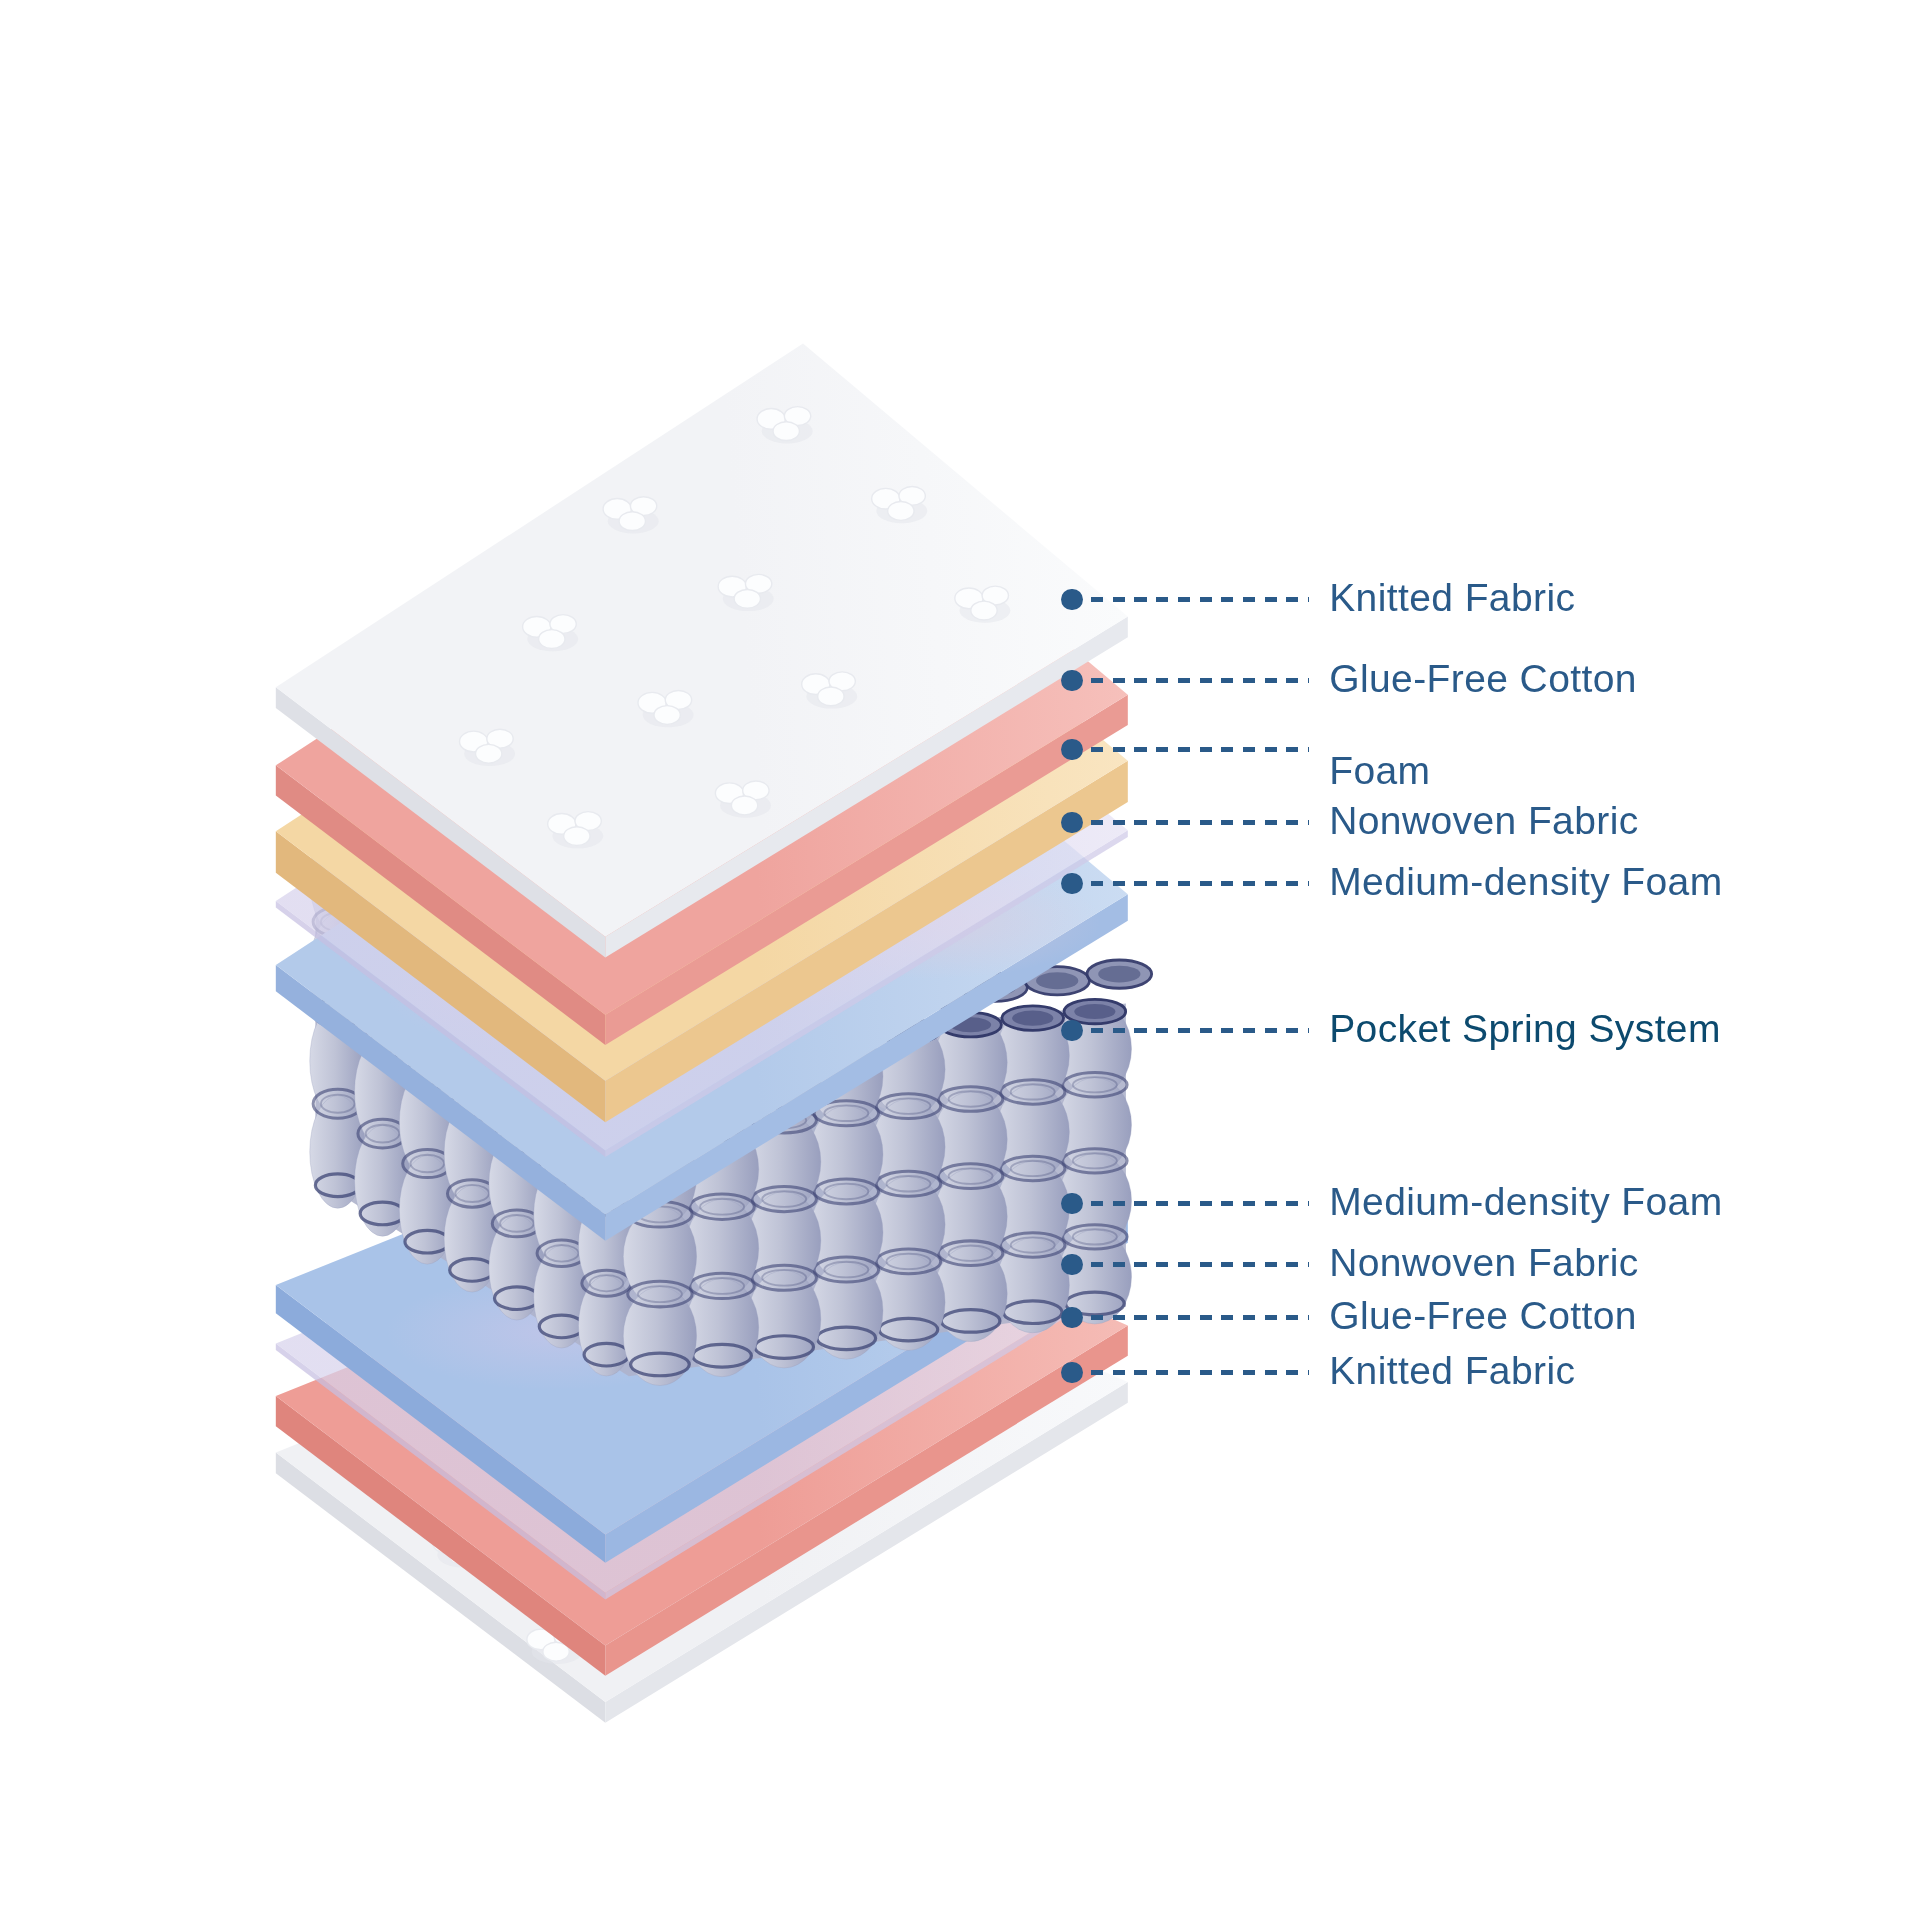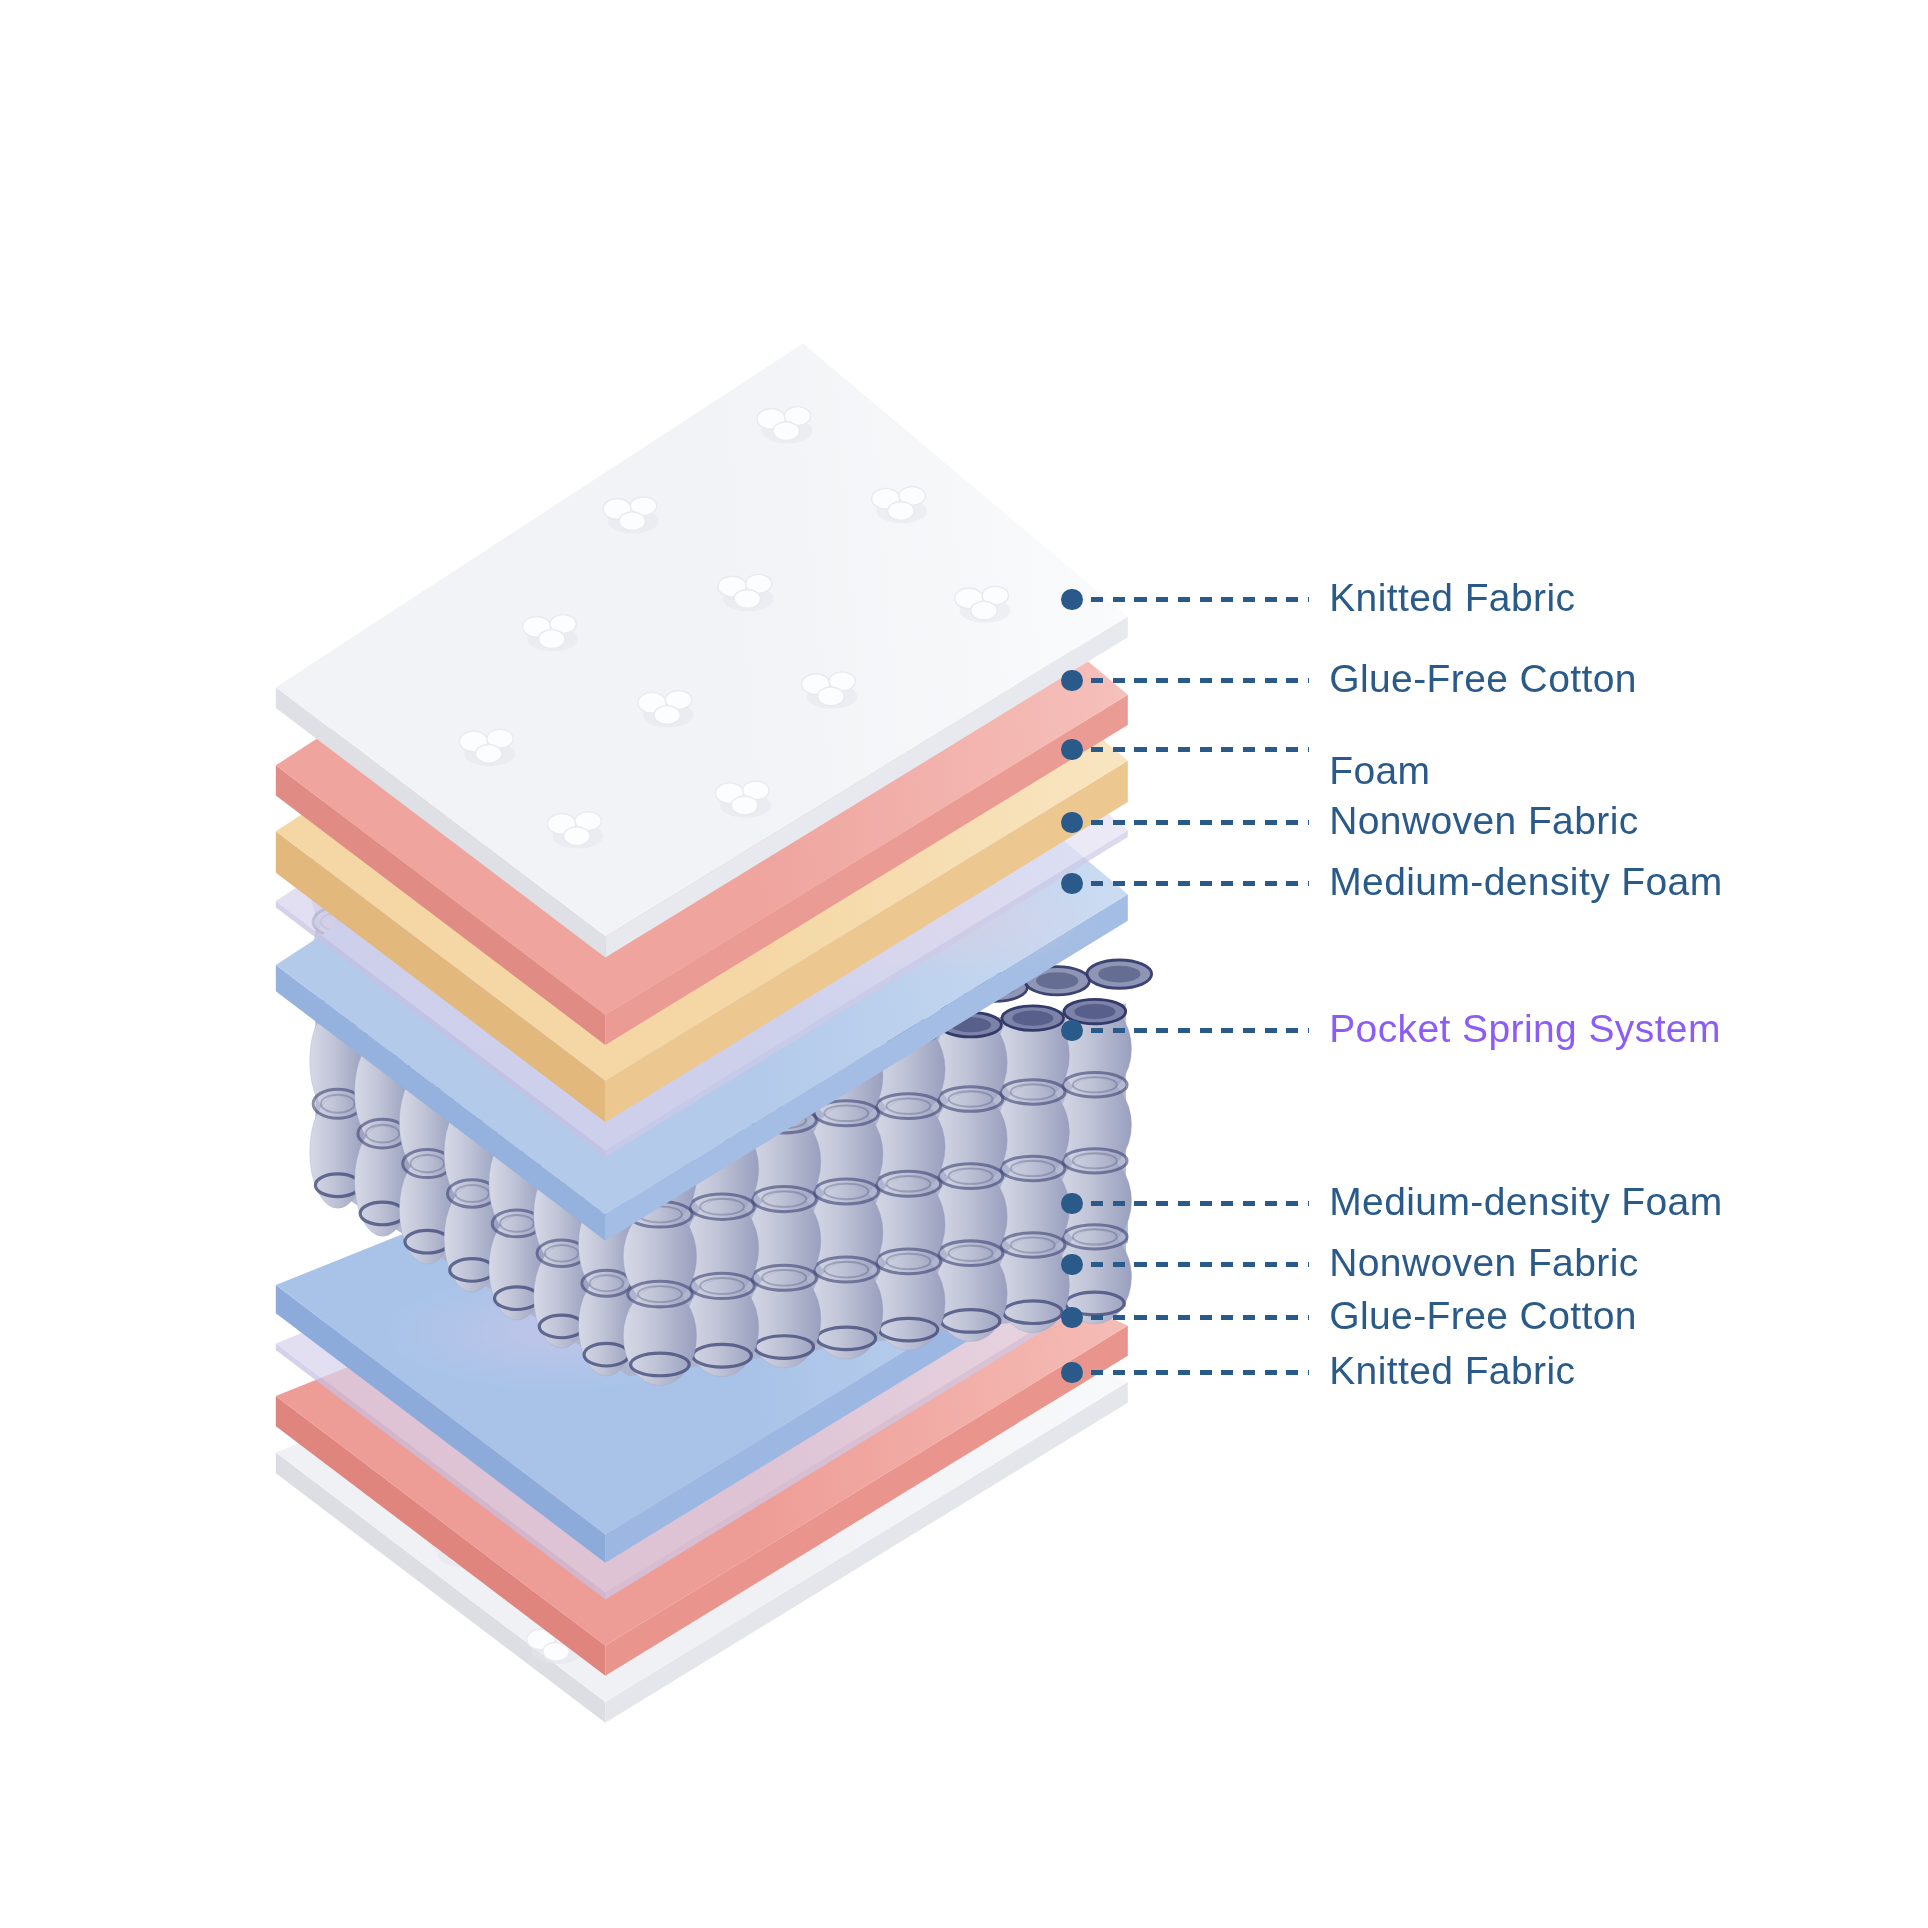--- a/index.html
+++ b/index.html
@@ -467,21 +467,21 @@
         <span class="label-text" style="color: rgb(42, 90, 137);">Nonwoven Fabric</span>
       </div>
       <div class="label-row" style="left: 1061px; top: 862px;">
         <span class="dot" style="background: rgb(42, 90, 137);"></span>
         <span class="dashes" style="background: repeating-linear-gradient(90deg, rgb(42, 90, 137) 0px, rgb(42, 90, 137) 12.2px, transparent 12.2px, transparent 21.7px);"></span>
         <span class="label-text" style="color: rgb(42, 90, 137);">Medium-density Foam</span>
       </div>
       <div class="label-row" style="left: 1061px; top: 1009px;">
         <span class="dot" style="background: rgb(42, 90, 137);"></span>
         <span class="dashes" style="background: repeating-linear-gradient(90deg, rgb(42, 90, 137) 0px, rgb(42, 90, 137) 12.2px, transparent 12.2px, transparent 21.7px);"></span>
-        <span class="label-text" style="color: #8b5cf6;">Pocket Spring System</span>
+        <span class="label-text" style="color: #0c4a6e;">Pocket Spring System</span>
       </div>
       <div class="label-row" style="left: 1061px; top: 1182px;">
         <span class="dot" style="background: rgb(42, 90, 137);"></span>
         <span class="dashes" style="background: repeating-linear-gradient(90deg, rgb(42, 90, 137) 0px, rgb(42, 90, 137) 12.2px, transparent 12.2px, transparent 21.7px);"></span>
         <span class="label-text" style="color: rgb(42, 90, 137);">Medium-density Foam</span>
       </div>
       <div class="label-row" style="left: 1061px; top: 1243px;">
         <span class="dot" style="background: rgb(42, 90, 137);"></span>
         <span class="dashes" style="background: repeating-linear-gradient(90deg, rgb(42, 90, 137) 0px, rgb(42, 90, 137) 12.2px, transparent 12.2px, transparent 21.7px);"></span>
         <span class="label-text" style="color: rgb(42, 90, 137);">Nonwoven Fabric</span>

